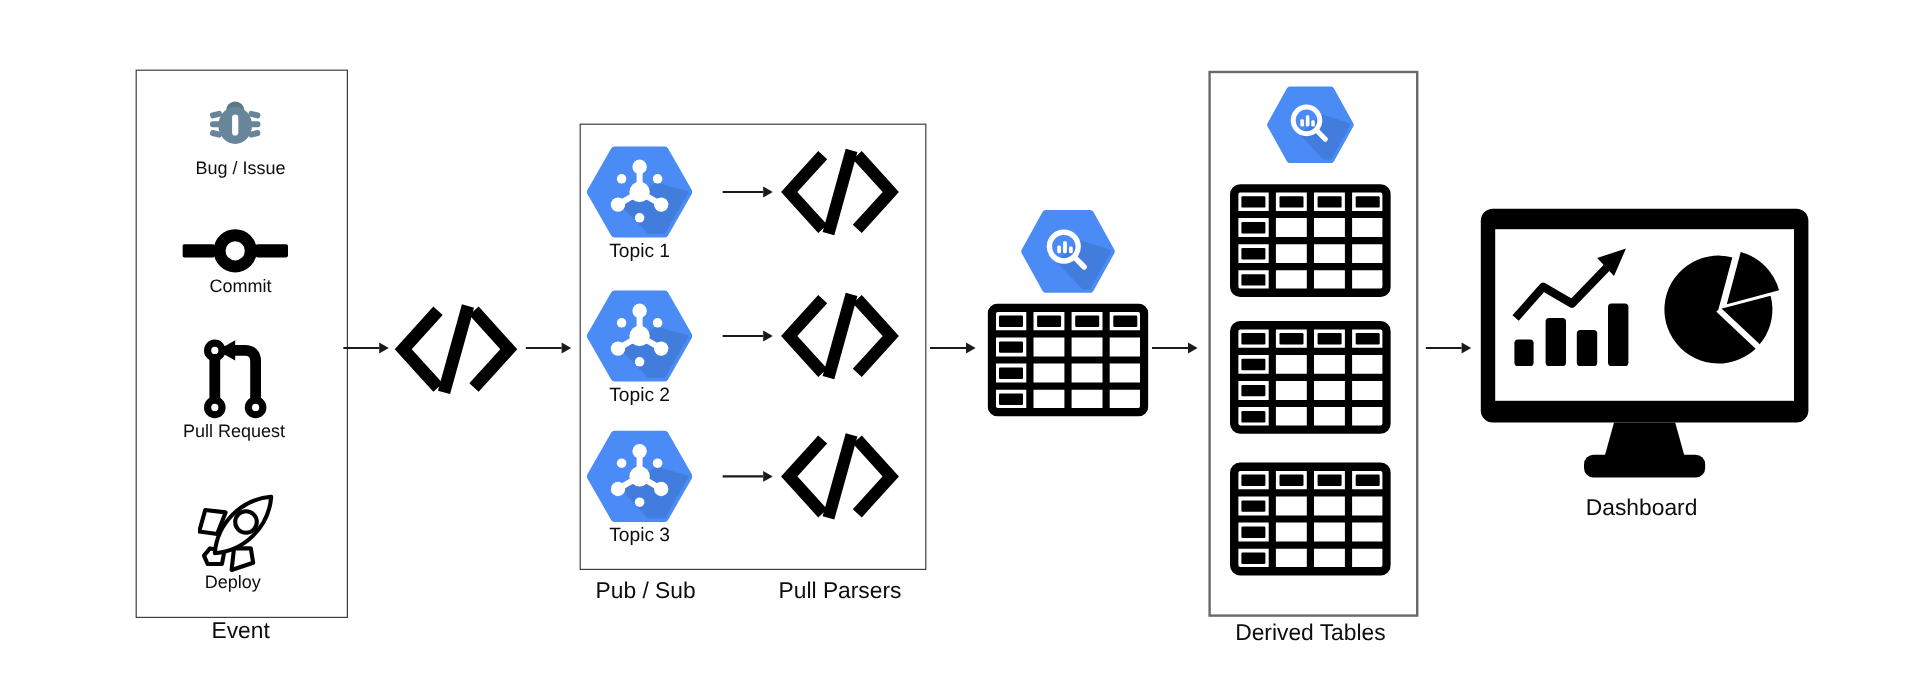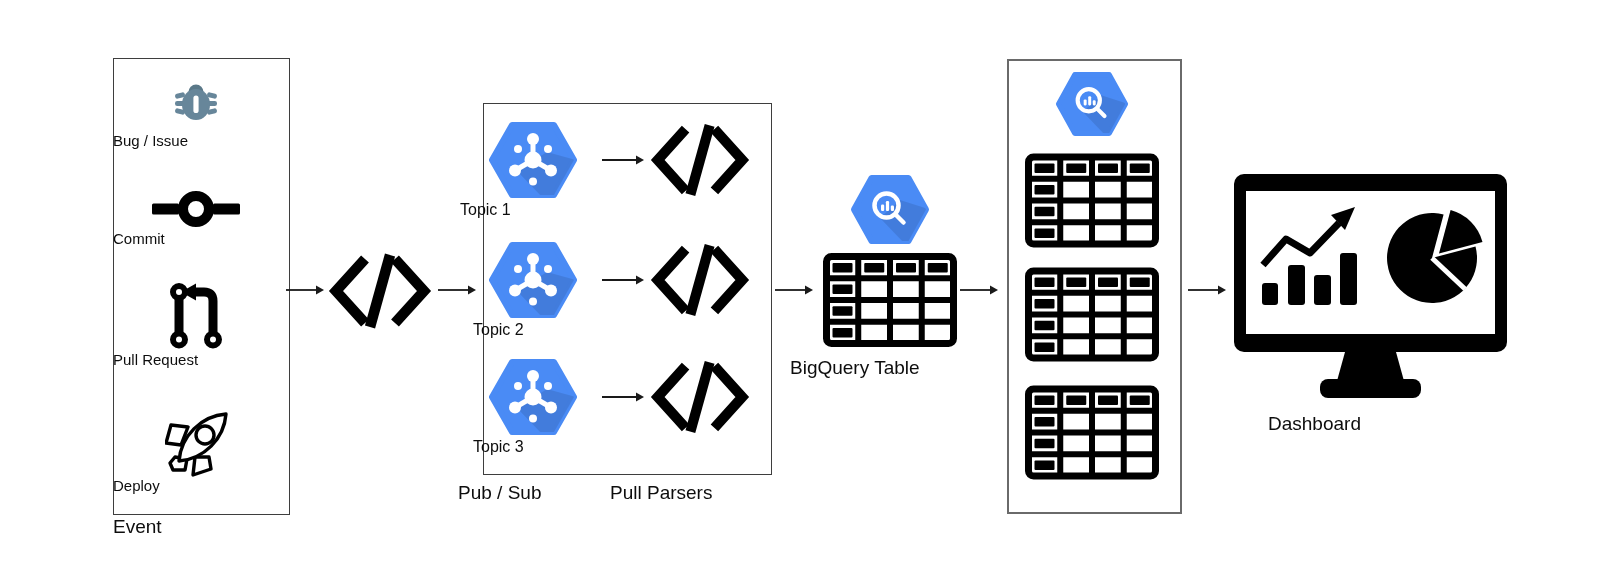--- a/index.html
+++ b/index.html
@@ -1,21 +1,21 @@
 <!DOCTYPE html>
 <html style="--gcp-blue: #4a8bf5; --bug-body: #67869a; --bug-head: #5a7888; --icon-black: #000000; --arrow-black: #1a1a1a; --box-border: #3e3e3e; --box-border-light: #6a6a6a;"><head>
 <meta charset="utf-8">
 <style>
   html,body{margin:0;padding:0;background:#fff}
   .canvas{position:relative;width:1600px;height:569px;background:#fff;overflow:hidden;
           font-family:"Liberation Sans",sans-serif;color:#0d0d0d}
   .abs{position:absolute}
   .box{position:absolute;border:1.5px solid #3e3e3e;background:transparent}
   .box.light{border:2px solid #6a6a6a}
-  .lbl{position:absolute;font-size:19px;color:#0d0d0d;line-height:1.15;white-space:nowrap}
+  .lbl{position:absolute;text-align:center;font-size:19px;color:#0d0d0d;line-height:1.15;white-space:nowrap}
   .lbl-sm{font-size:16px}
   .lbl-xs{font-size:15px}
   .hexfill{fill:var(--gcp-blue);stroke:var(--gcp-blue);stroke-width:6;stroke-linejoin:round}
   .hexshadow{fill:#000;opacity:.10}
   .ink{fill:var(--icon-black)}
   .stroke-ink{stroke:var(--icon-black);fill:none}
   svg{display:block}
 </style>
 </head>
 <body>
@@ -105,21 +105,21 @@
     <g fill="#fff">
       <circle cx="44" cy="39" r="8.5"></circle>
         <circle cx="44" cy="18" r="6"></circle>
         <circle cx="26" cy="49.5" r="6"></circle>
       <circle cx="62" cy="49.5" r="6"></circle>
         <circle cx="29" cy="28" r="4"></circle>
         <circle cx="59" cy="28" r="4"></circle>
         <circle cx="44" cy="60.5" r="4"></circle>
     </g>
   </svg>
-  <div class="lbl lbl-sm" style="left:460px;top:201px;width:120px">Topic 1</div>
+  <div class="lbl lbl-sm" style="left:473px;top:201px;width:120px">Topic 1</div>
   <svg class="abs" style="left:602px;top:154px" width="42" height="12" viewBox="0 0 42 12">
     <line x1="0" y1="6" x2="34" y2="6" stroke="var(--arrow-black)" stroke-width="1.8"></line>
     <polygon points="34,1.5 42,6 34,10.5" fill="var(--arrow-black)"></polygon>
   </svg>
   <svg class="abs" style="left:650px;top:122px" width="100" height="76" viewBox="0 0 104 78">
     <g stroke="var(--icon-black)" stroke-width="10.5" fill="none">
       <polyline points="37,7 8,39 37,71"></polyline>
         <polyline points="67,7 96,39 67,71"></polyline>
         <line x1="62" y1="3" x2="42" y2="75"></line>
     </g>
@@ -234,21 +234,20 @@
     <g fill="var(--icon-black)">
       <rect x="9.5" y="10" width="20" height="9.5" rx="1"></rect>
         <rect x="41.25" y="10" width="20" height="9.5" rx="1"></rect>
       <rect x="73" y="10" width="20" height="9.5" rx="1"></rect>
         <rect x="104.75" y="10" width="20" height="9.5" rx="1"></rect>
       <rect x="9.5" y="31.5" width="20" height="9.5" rx="1"></rect>
       <rect x="9.5" y="53.25" width="20" height="9.5" rx="1"></rect>
       <rect x="9.5" y="75" width="20" height="9.5" rx="1"></rect>
     </g>
   </svg>
-  <div class="lbl" style="left:790px;top:357px;width:200px">BigQuery Table</div>
 
   <svg class="abs" style="left:960px;top:284px" width="38" height="12" viewBox="0 0 38 12">
     <line x1="0" y1="6" x2="30" y2="6" stroke="var(--arrow-black)" stroke-width="1.8"></line>
     <polygon points="30,1.5 38,6 30,10.5" fill="var(--arrow-black)"></polygon>
   </svg>
 
   <div class="box light" style="left:1007px;top:59px;width:171px;height:451px"></div>
   <svg class="abs" style="left:1055px;top:71px" width="74" height="66" viewBox="0 0 80 71">
     <defs>
         <clipPath id="hxd">
@@ -319,20 +318,21 @@
     <g fill="var(--icon-black)">
       <rect x="9.5" y="10" width="20" height="9.5" rx="1"></rect>
         <rect x="41.25" y="10" width="20" height="9.5" rx="1"></rect>
       <rect x="73" y="10" width="20" height="9.5" rx="1"></rect>
         <rect x="104.75" y="10" width="20" height="9.5" rx="1"></rect>
       <rect x="9.5" y="31.5" width="20" height="9.5" rx="1"></rect>
       <rect x="9.5" y="53.25" width="20" height="9.5" rx="1"></rect>
       <rect x="9.5" y="75" width="20" height="9.5" rx="1"></rect>
     </g>
   </svg>
+  <div class="lbl" style="left:992px;top:517px;width:200px">Derived Tables</div>
 
   <svg class="abs" style="left:1188px;top:284px" width="38" height="12" viewBox="0 0 38 12">
     <line x1="0" y1="6" x2="30" y2="6" stroke="var(--arrow-black)" stroke-width="1.8"></line>
     <polygon points="30,1.5 38,6 30,10.5" fill="var(--arrow-black)"></polygon>
   </svg>
 
   <svg class="abs" style="left:1233px;top:173px" width="275" height="230" viewBox="0 0 275 230">
     <rect x="1" y="1" width="273" height="178" rx="10" fill="var(--icon-black)"></rect>
     <rect x="13" y="18" width="249" height="143" fill="#fff"></rect>
     <polygon points="112,179 163,179 171,208 104,208" fill="var(--icon-black)"></polygon>

